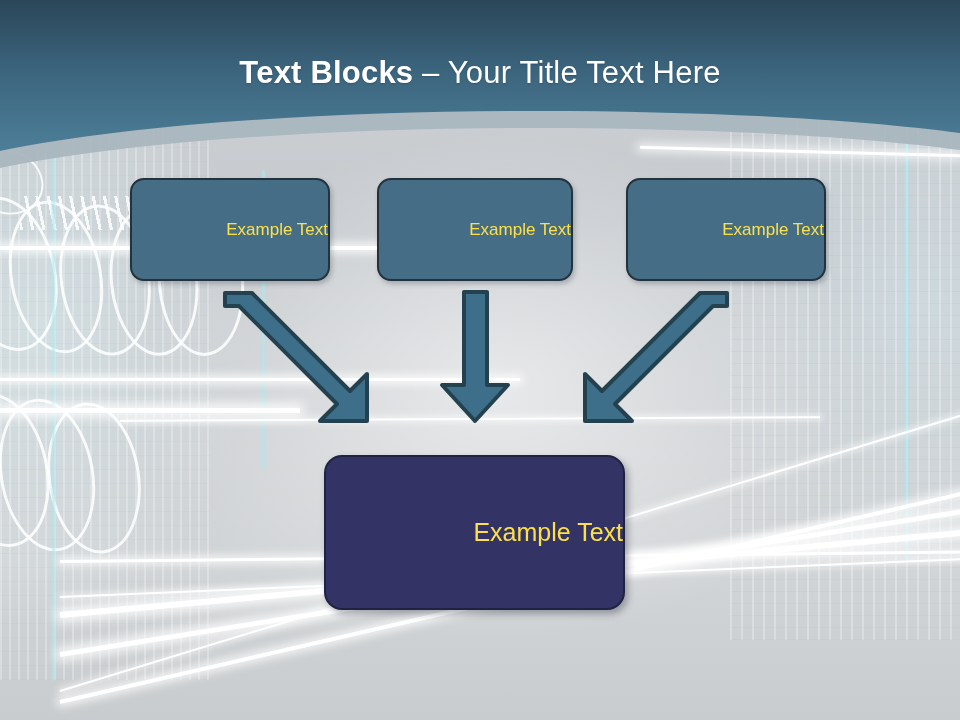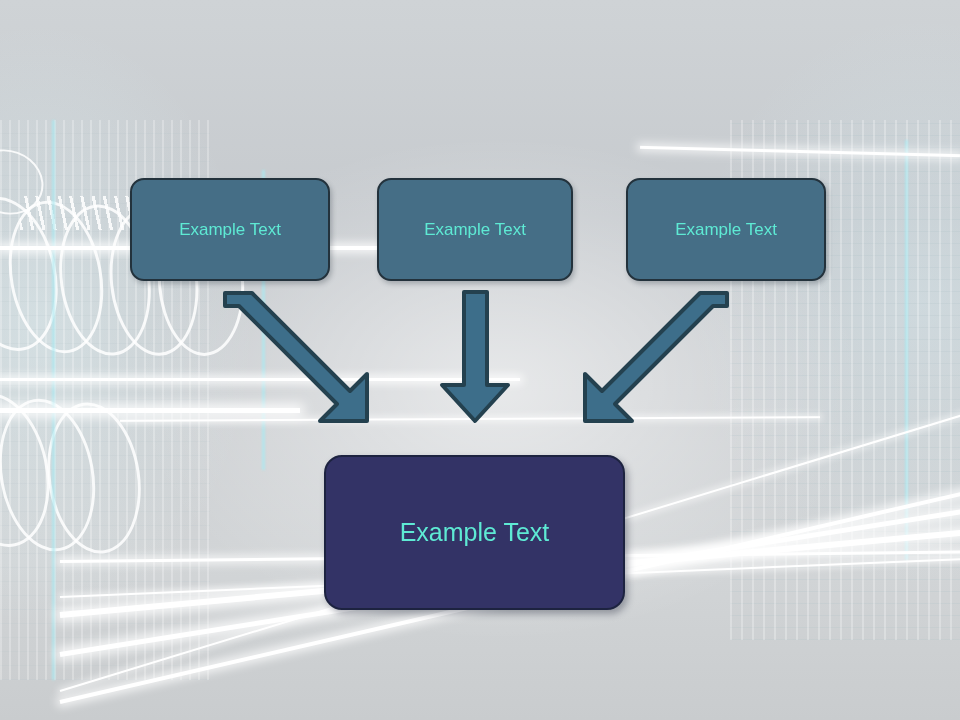--- a/index.html
+++ b/index.html
@@ -86,23 +86,23 @@
     color:#ffffff;font-size:31px;letter-spacing:.2px;line-height:1.2;
     text-shadow:0 1px 2px rgba(0,0,0,.18);
     white-space:nowrap;
   }
   .title .b{font-weight:bold;}
   .title .n{font-weight:normal;}
 
   
   .box{
     position:absolute;box-sizing:border-box;
-    display:flex;align-items:center;justify-content:center;
+    display:flex;align-items:center;justify-content:flex-end;
     border-radius:14px;
-    color:#5eead4;text-align:center;
+    color:#fde047;text-align:center;
     box-shadow:2px 3px 5px rgba(40,50,60,.28);
   }
   .box-top{
     background:#456e86;border:2px solid #23323c;
     font-size:17px;
   }
   .box-main{
     background:#333366;border:2px solid #1d2340;
     font-size:25px;border-radius:18px;
     box-shadow:3px 4px 7px rgba(30,35,55,.35);
@@ -141,20 +141,38 @@
   <div class="streak s3"></div>
   <div class="streak s4"></div>
   <div class="streak s5"></div>
   <div class="ray r5"></div>
   <div class="ray r4"></div>
   <div class="ray r1"></div>
   <div class="ray r2"></div>
   <div class="ray r3"></div>
   <div class="ray r6"></div>
 
+  <div class="header-wrap">
+    <svg class="header-svg" width="960" height="190" viewBox="0 0 960 190">
+      <defs>
+        <linearGradient id="hdrGrad" x1="0" y1="0" x2="0" y2="1">
+          <stop offset="0%" stop-color="#2b4659"></stop>
+          <stop offset="45%" stop-color="#3b647c"></stop>
+          <stop offset="100%" stop-color="#4d7e98"></stop>
+        </linearGradient>
+      </defs>
+
+      <path d="M0,0 L960,0 L960,150 C720,118 240,118 0,168 Z" fill="#a9b6bf" opacity="0.95"></path>
+
+      <path d="M0,0 L960,0 L960,133 C720,101 240,101 0,151 Z" fill="url(#hdrGrad)"></path>
+    </svg>
+    <div class="title">
+      <span class="b">Text Blocks</span><span class="n"> – </span><span class="n">Your Title Text Here</span>
+    </div>
+  </div>
 
   <svg class="arrows" viewBox="0 0 960 720">
 
     <g>
       <polygon points="225,293 252,293 350,391 367,374 367,421 320,421 337,404 239,306 225,306" transform="rotate(0)" fill="#3d6e8a" stroke="#24414f" stroke-width="4" stroke-linejoin="round"></polygon>
     </g>
 
     <g>
       <polygon points="464,292 487,292 487,385 508,385 475,421 442,385 464,385" fill="#3d6e8a" stroke="#24414f" stroke-width="4" stroke-linejoin="round"></polygon>
     </g>

